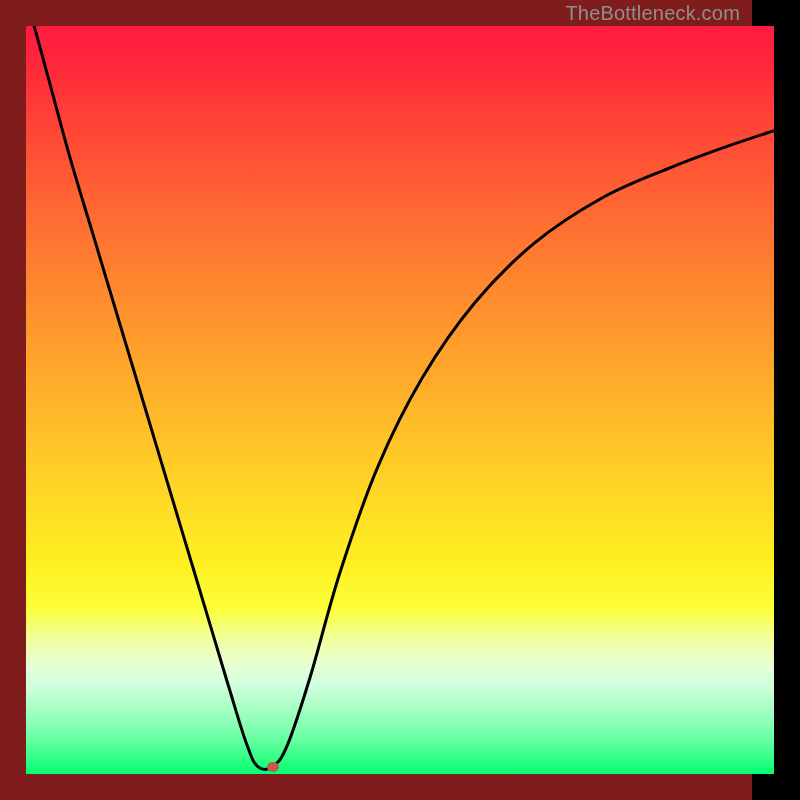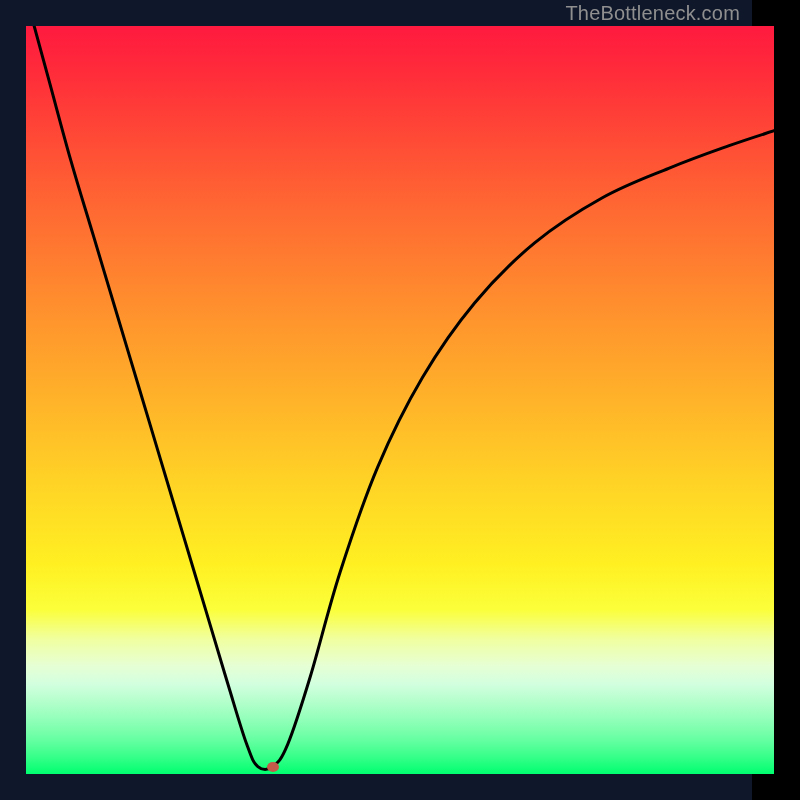--- a/index.html
+++ b/index.html
@@ -10,21 +10,21 @@
     background: #000;
     overflow: hidden;
     font-family: Arial, Helvetica, sans-serif;
   }
   .frame {
     position: absolute;
     left: 0;
     top: 0;
     width: 752px;
     height: 800px;
-    background: #0f172a;
+    background: #7f1d1d;
   }
   .plot-area {
     position: absolute;
     left: 26px;
     top: 26px;
     width: 748px;
     height: 748px;
     background: linear-gradient(to bottom,
       #ff1a3f 0%,
       #ff2b3a 6%,

